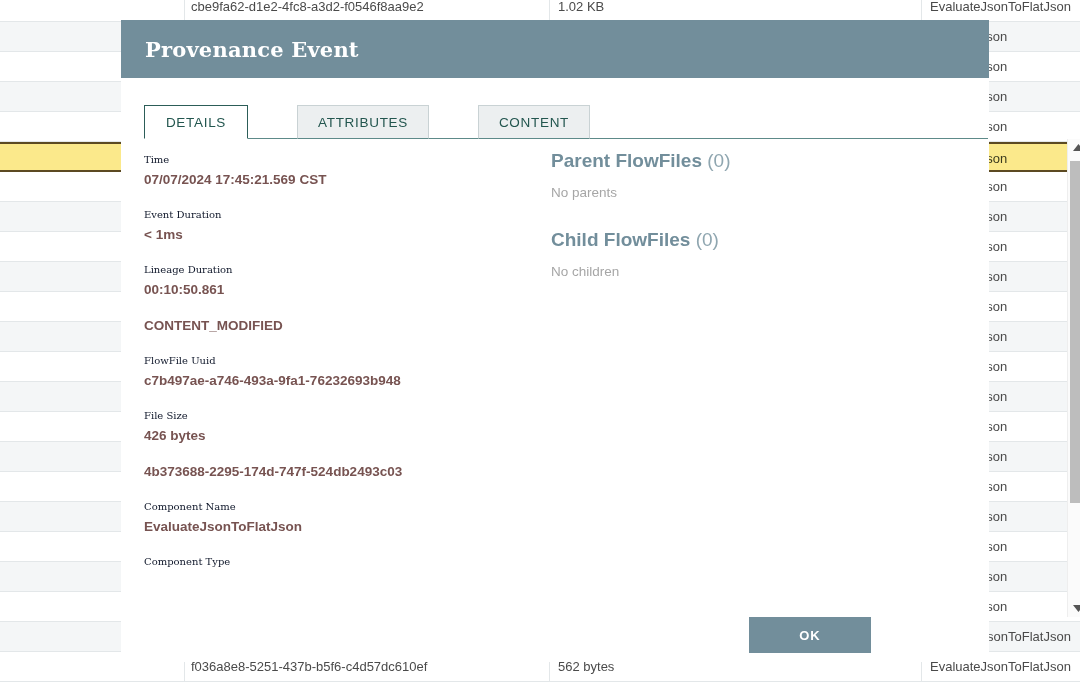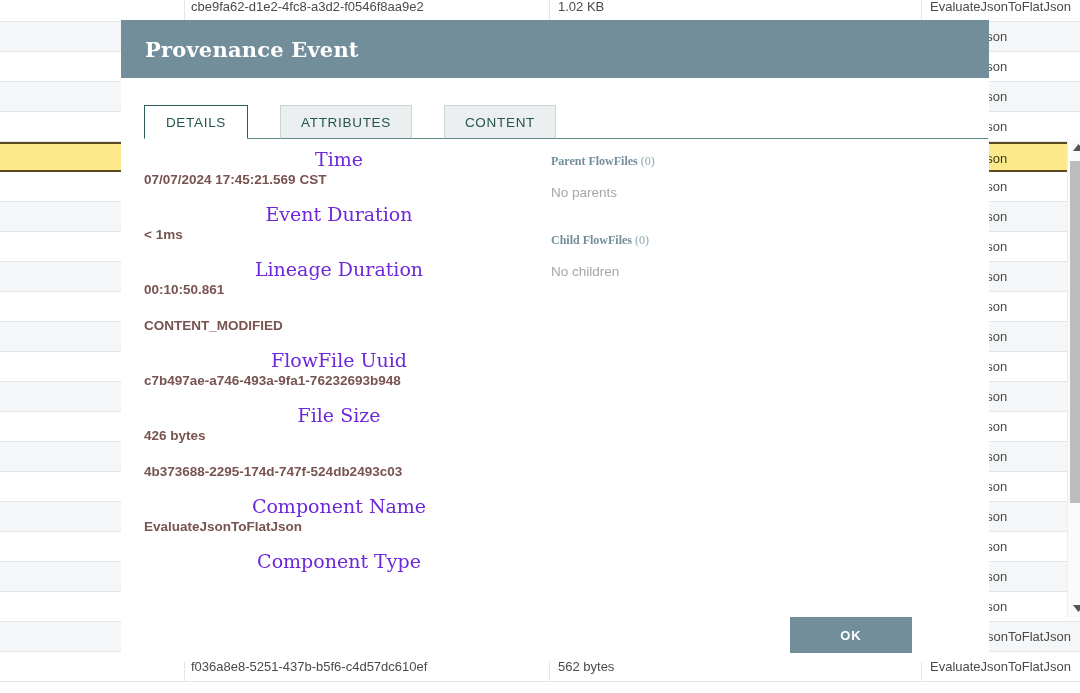--- a/index.html
+++ b/index.html
@@ -121,21 +121,21 @@
     border: 1px solid #2c5d58;
     border-bottom: 1px solid #ffffff;
     width: 104px;
     position: relative;
     z-index: 4;
   }
   .tab.inactive {
     background: #eceff0;
     border: 1px solid #c9d2d4;
     border-bottom: 1px solid #5d8a89;
-    margin-left: 1px;
+    margin-left: 18px;
   }
   .tab.inactive.t-attributes { width: 132px; }
   .tab.inactive.t-content { width: 112px; }
 
   .content-panel {
     position: absolute;
     left: 23px;
     top: 60px;
     width: 844px;
     height: 479px;
@@ -149,45 +149,44 @@
     position: absolute;
     left: 23px;
     top: 72px;
     width: 390px;
     height: 466px;
     overflow: hidden;
   }
   .field { margin-bottom: 15px; }
   .field-label {
     font-family: "DejaVu Serif", serif;
-    font-size: 19px;
-    color: #6d28d9;
+    font-size: 10px;
+    color: #0f172a;
     line-height: 19px;
-    text-align: center;
   }
   .field-value {
     font-family: "Liberation Sans", sans-serif;
     font-size: 13.5px;
     font-weight: bold;
     color: #775351;
     line-height: 21px;
     white-space: nowrap;
   }
 
   .details-right {
     position: absolute;
     left: 430px;
     top: 72px;
     width: 390px;
     height: 466px;
     overflow: hidden;
   }
   .lineage-head {
-    font-family: Liberation Serif, serif;
-    font-size: 12px;
+    font-family: Liberation Sans, sans-serif;
+    font-size: 19px;
     font-weight: bold;
     color: #728e9b;
     line-height: 22px;
     margin-bottom: 12px;
   }
   .lineage-head .count {
     font-weight: normal;
     color: #8fa6b0;
   }
   .lineage-empty {
@@ -237,21 +236,21 @@
   .dialog-footer {
     position: absolute;
     left: 0;
     bottom: 0;
     width: 868px;
     height: 44px;
     background: #ffffff;
   }
   .ok-button {
     position: absolute;
-    left: 790px;
+    left: 749px;
     top: 617px;
     width: 122px;
     height: 36px;
     background: #728e9b;
     color: #ffffff;
     font-size: 13px;
     font-weight: bold;
     letter-spacing: 0.9px;
     display: flex;
     align-items: center;

